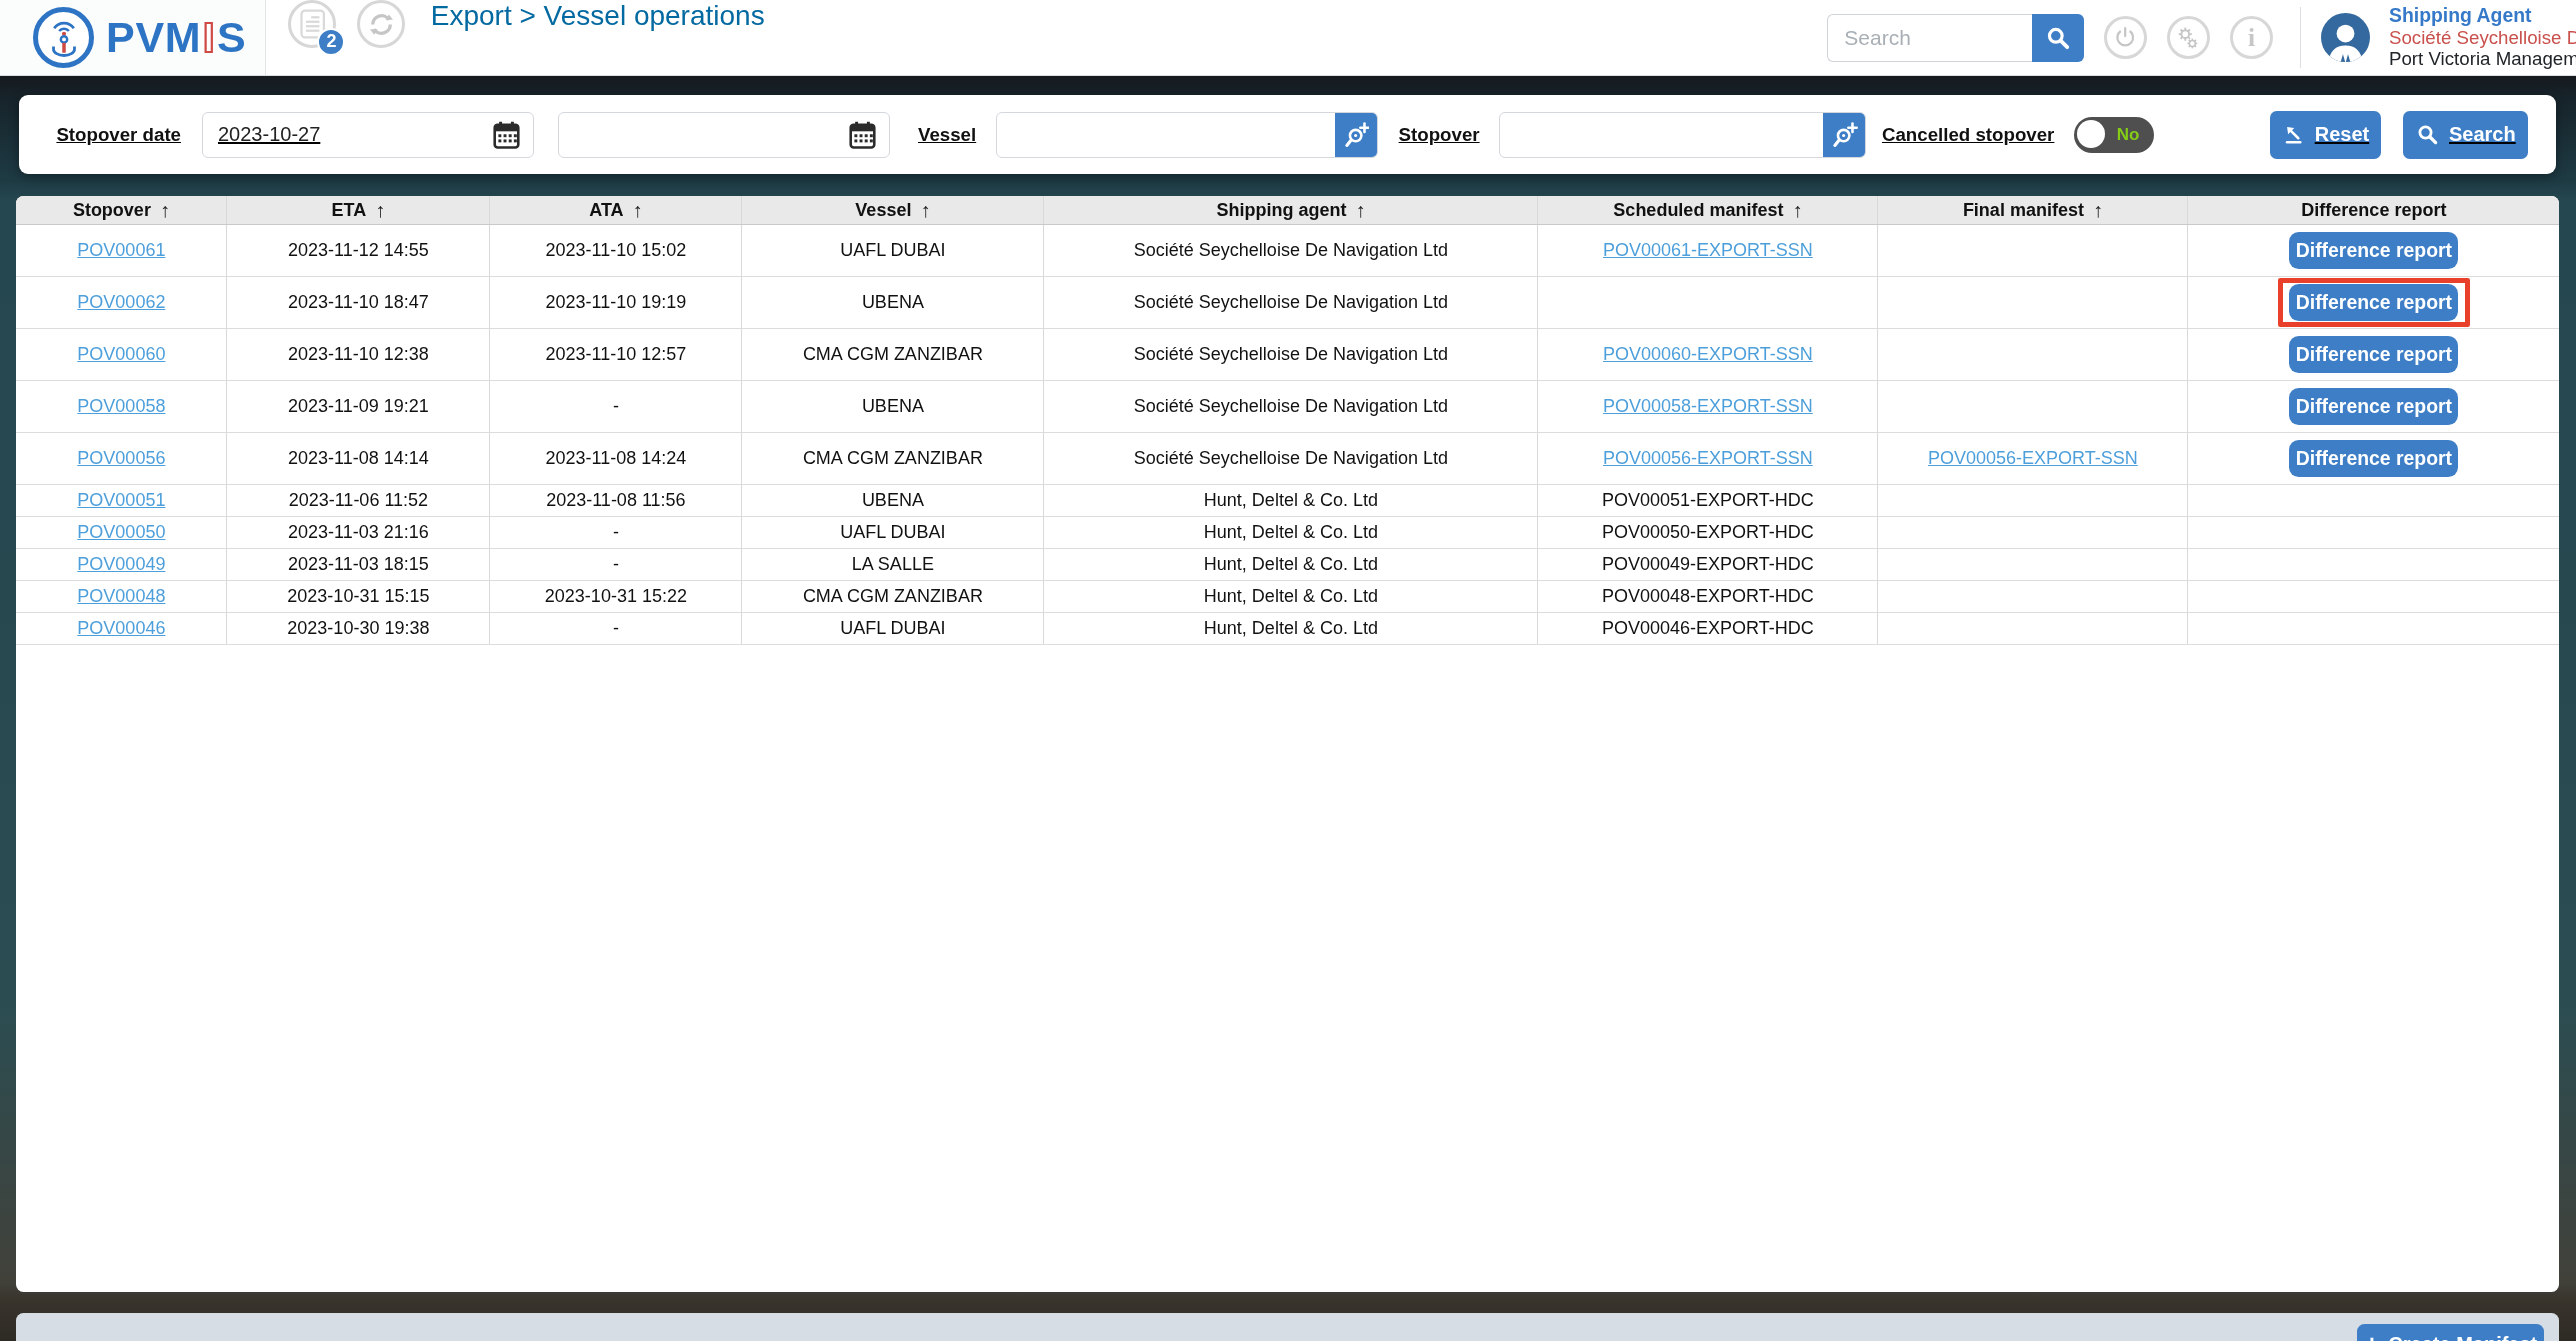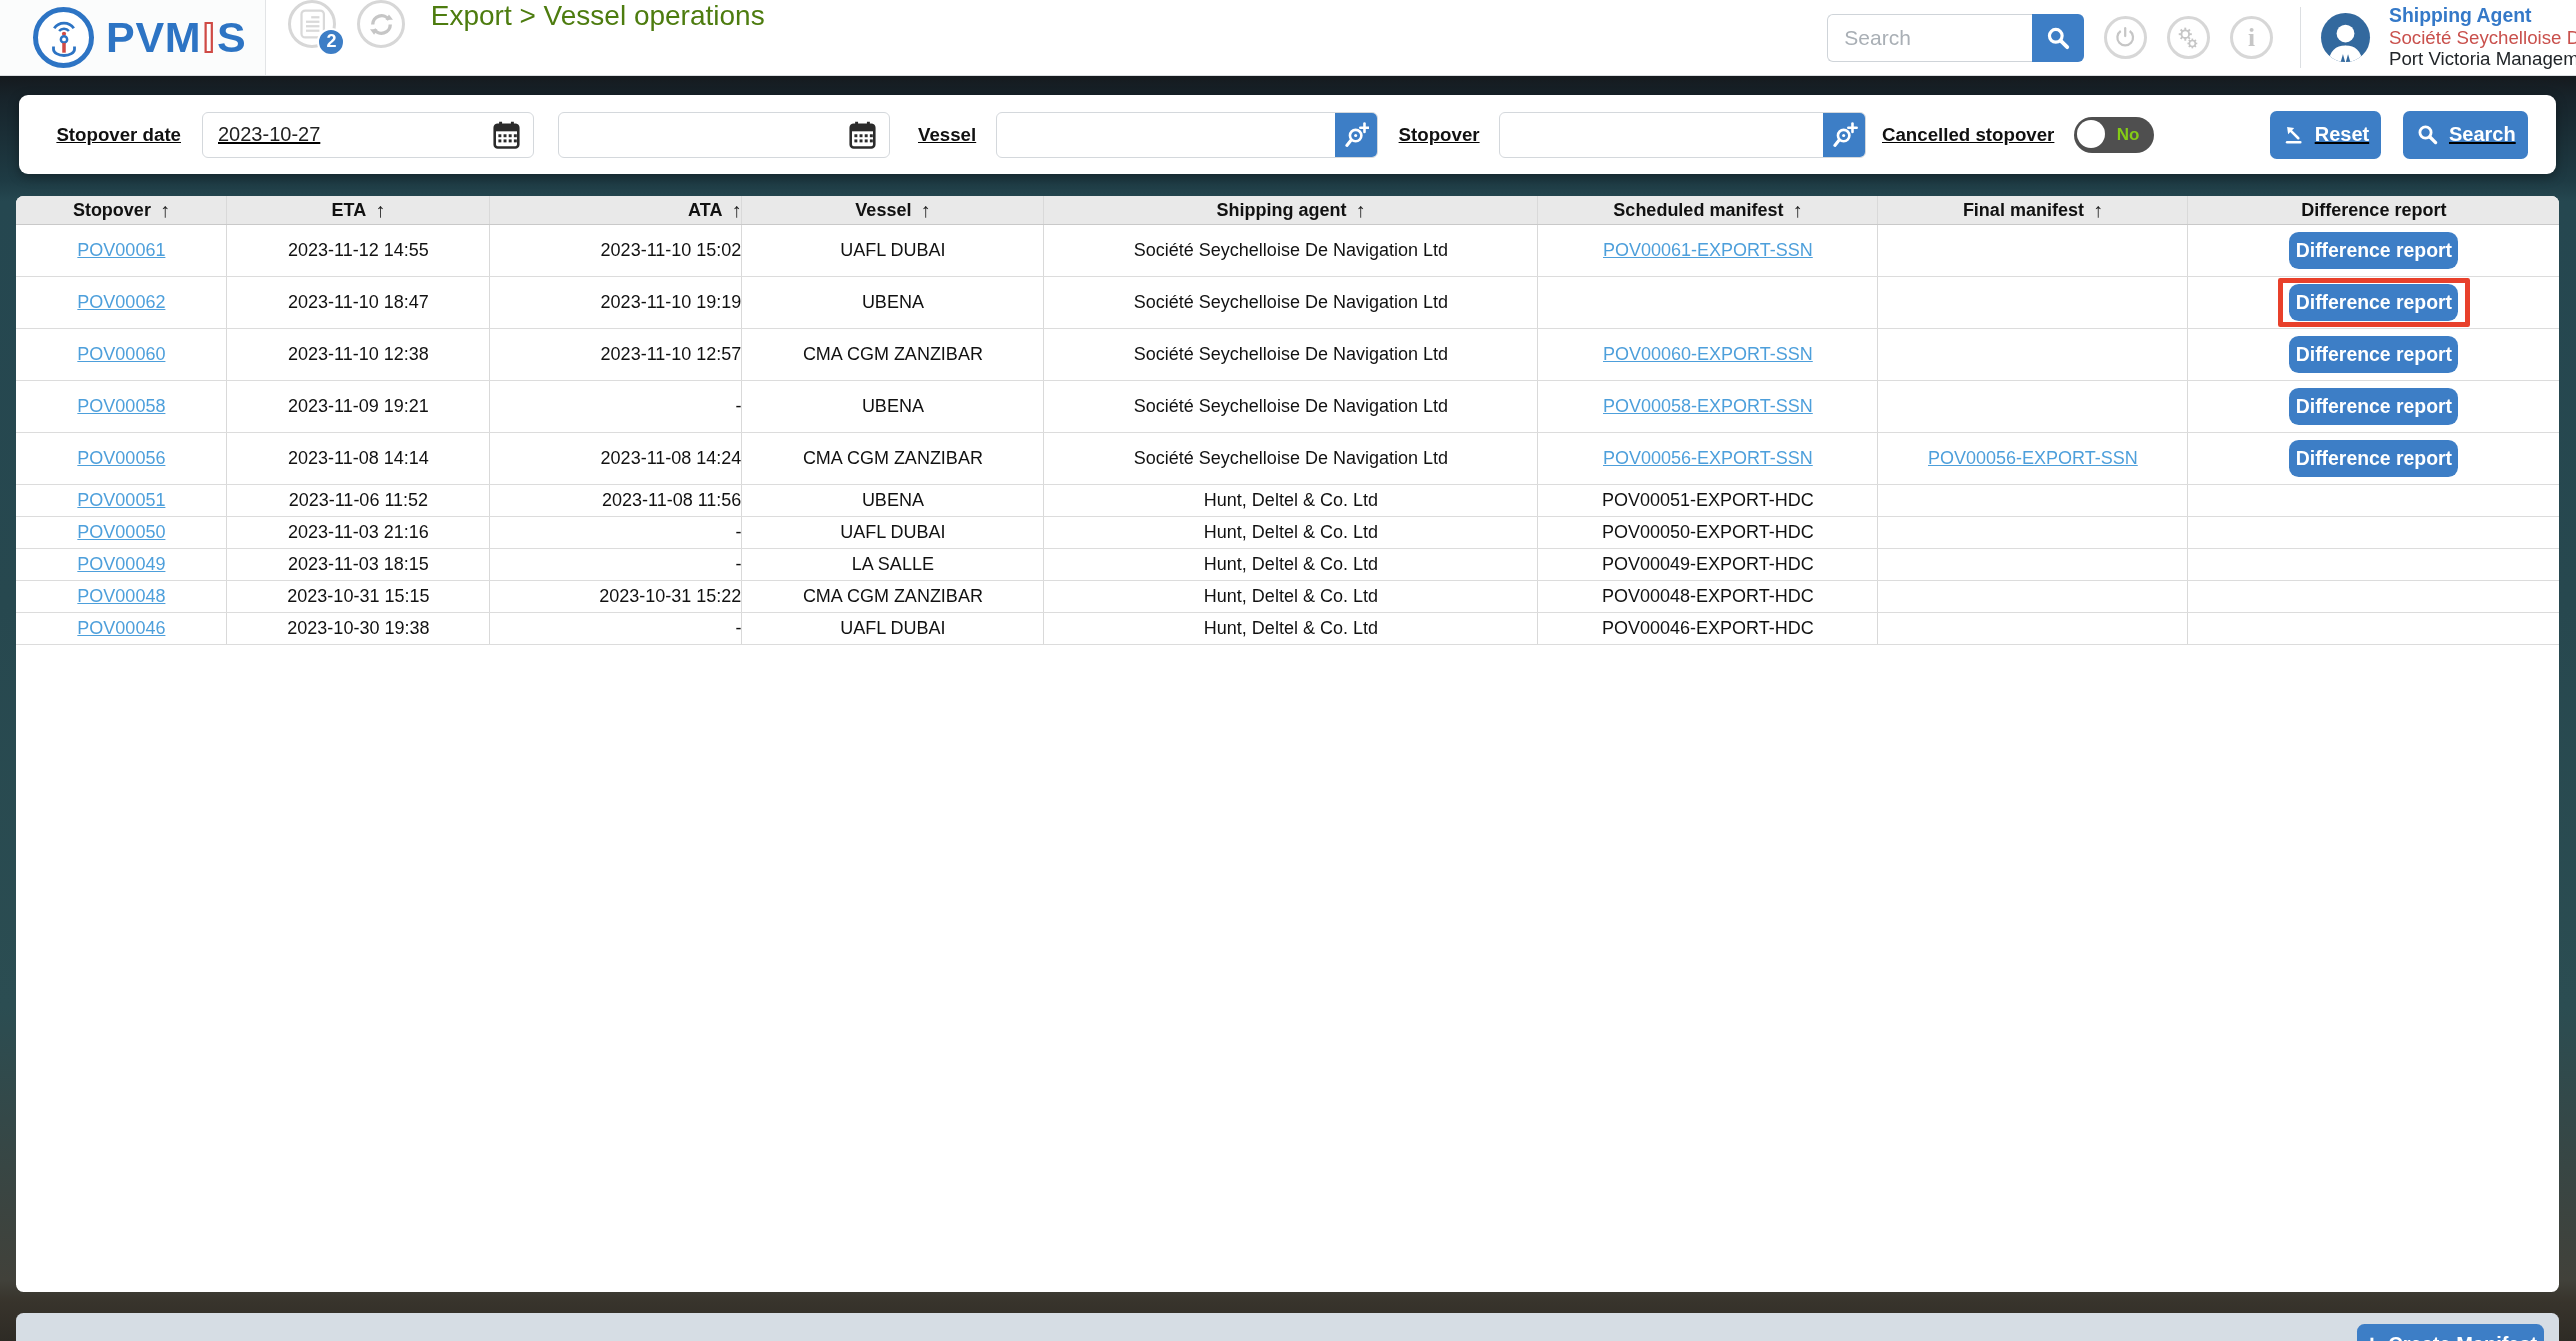--- a/index.html
+++ b/index.html
@@ -9,21 +9,21 @@
     background:linear-gradient(180deg,#141619 0%,#15191d 5.5%,#17232a 7.2%,#1e3b44 13.5%,#254750 15%,#27484f 45%,#2b4d52 75%,#41413a 95.5%,#38342c 97%,#2e2b25 100%);
   }
   
   .topbar{position:absolute;top:0;left:0;width:2576px;height:75px;background:#ffffff;border-bottom:0.7px solid #dcdfe2;display:flex;}
   .logo-section{width:265px;height:75px;display:flex;align-items:center;border-right:0.7px solid #e2e4e6;background:#fbfcfc;flex:0 0 auto;}
   .logo-circle{width:61px;height:61px;border-radius:50%;border:5.2px solid #2d74c4;margin-left:33px;display:flex;align-items:center;justify-content:center;box-sizing:border-box;background:#fff;}
   .logo-text{font-size:43px;font-weight:bold;color:#2d74c4;margin-left:12px;letter-spacing:0.7px;}
   .logo-text .red-i{color:#ffffff;-webkit-text-stroke:2.2px #cf4a45;margin:0 1.5px;}
   .hdr-icon-circle{width:48px;height:48px;border-radius:50%;border:3.7px solid #d7d7d7;box-sizing:border-box;display:flex;align-items:center;justify-content:center;position:relative;background:#fff;flex:0 0 auto;}
   .badge{position:absolute;right:-12px;bottom:-10.5px;width:28px;height:28px;border-radius:50%;background:#3d7ec6;color:#fff;font-size:18px;font-weight:bold;display:flex;align-items:center;justify-content:center;border:2.2px solid #fff;box-sizing:border-box;}
-  .page-title{font-size:28px;color:#4d7c0f;margin-left:25.4px;white-space:nowrap;}
+  .page-title{font-size:28px;color:#0369a1;margin-left:25.4px;white-space:nowrap;}
   .topbar-right{margin-left:auto;display:flex;align-items:center;height:75px;}
   .search-group{display:flex;align-items:stretch;height:48px;}
   .search-input{width:205px;height:48px;box-sizing:border-box;border:1.5px solid #cfd4d9;border-right:none;border-radius:6px 0 0 6px;font-size:21px;padding:0 16.4px;color:#444;outline:none;font-family:inherit;}
   .search-input::placeholder{color:#a9afb5;}
   .search-btn{width:52px;height:48px;background:#3d7ec6;border:none;border-radius:0 6px 6px 0;display:flex;align-items:center;justify-content:center;cursor:pointer;}
   .round-gray{width:43px;height:43px;border-radius:50%;border:3px solid #d7d7d7;box-sizing:border-box;display:flex;align-items:center;justify-content:center;margin-left:20px;background:#fff;cursor:pointer;}
   .v-divider{width:0.7px;height:61px;background:#dcdfe2;margin-left:27px;}
   .avatar{width:49px;height:49px;border-radius:50%;background:#33699e;margin-left:20px;display:flex;align-items:flex-end;justify-content:center;overflow:hidden;flex:0 0 auto;}
   .user-text{margin-left:19.4px;width:187px;overflow:hidden;white-space:nowrap;line-height:21.7px;}
   .user-role{color:#3579c8;font-weight:bold;font-size:19.4px;}
@@ -41,21 +41,21 @@
   .toggle .t-label{position:absolute;left:43px;color:#84cc16;font-size:17px;font-weight:bold;}
   .blue-btn{height:48px;background:#3d7ec6;border:none;border-radius:6.7px;color:#fff;font-size:20px;font-weight:bold;display:flex;align-items:center;justify-content:center;gap:10.5px;cursor:pointer;font-family:inherit;padding:0 22.4px;}
   
   .table-card{position:absolute;top:196px;left:16.4px;width:2543px;height:1096px;background:#fff;border-radius:7.5px;overflow:hidden;}
   .thead{display:flex;height:28px;background:#e9e9e9;border-bottom:0.7px solid #c9c9c9;}
   .thead .cell{font-weight:bold;color:#111;}
   .cell{display:flex;align-items:center;justify-content:center;font-size:18px;color:#111;border-right:0.7px solid #d9d9d9;box-sizing:border-box;overflow:hidden;white-space:nowrap;}
   .cell:last-child{border-right:none;}
   .c1{width:211px;flex:0 0 auto;}
   .c2{width:263px;flex:0 0 auto;}
-  .c3{width:252px;flex:0 0 auto;justify-content:flex-end;}
+  .c3{width:252px;flex:0 0 auto;}
   .c4{width:302px;flex:0 0 auto;}
   .c5{width:494px;flex:0 0 auto;}
   .c6{width:340px;flex:0 0 auto;}
   .c7{width:310px;flex:0 0 auto;}
   .c8{flex:1;}
   .sort-arrow{margin-left:9px;font-size:20px;font-weight:bold;color:#222;}
   .trow{display:flex;height:31px;border-bottom:0.7px solid #dcdcdc;background:#fff;}
   .trow.tall{height:51px;}
   .tlink{color:#4d9fdb;text-decoration:underline;cursor:pointer;}
   .dr-btn{width:169px;height:37px;background:#3d7ec6;border:none;border-radius:9.7px;color:#fff;font-size:19.4px;font-weight:bold;cursor:pointer;font-family:inherit;}

